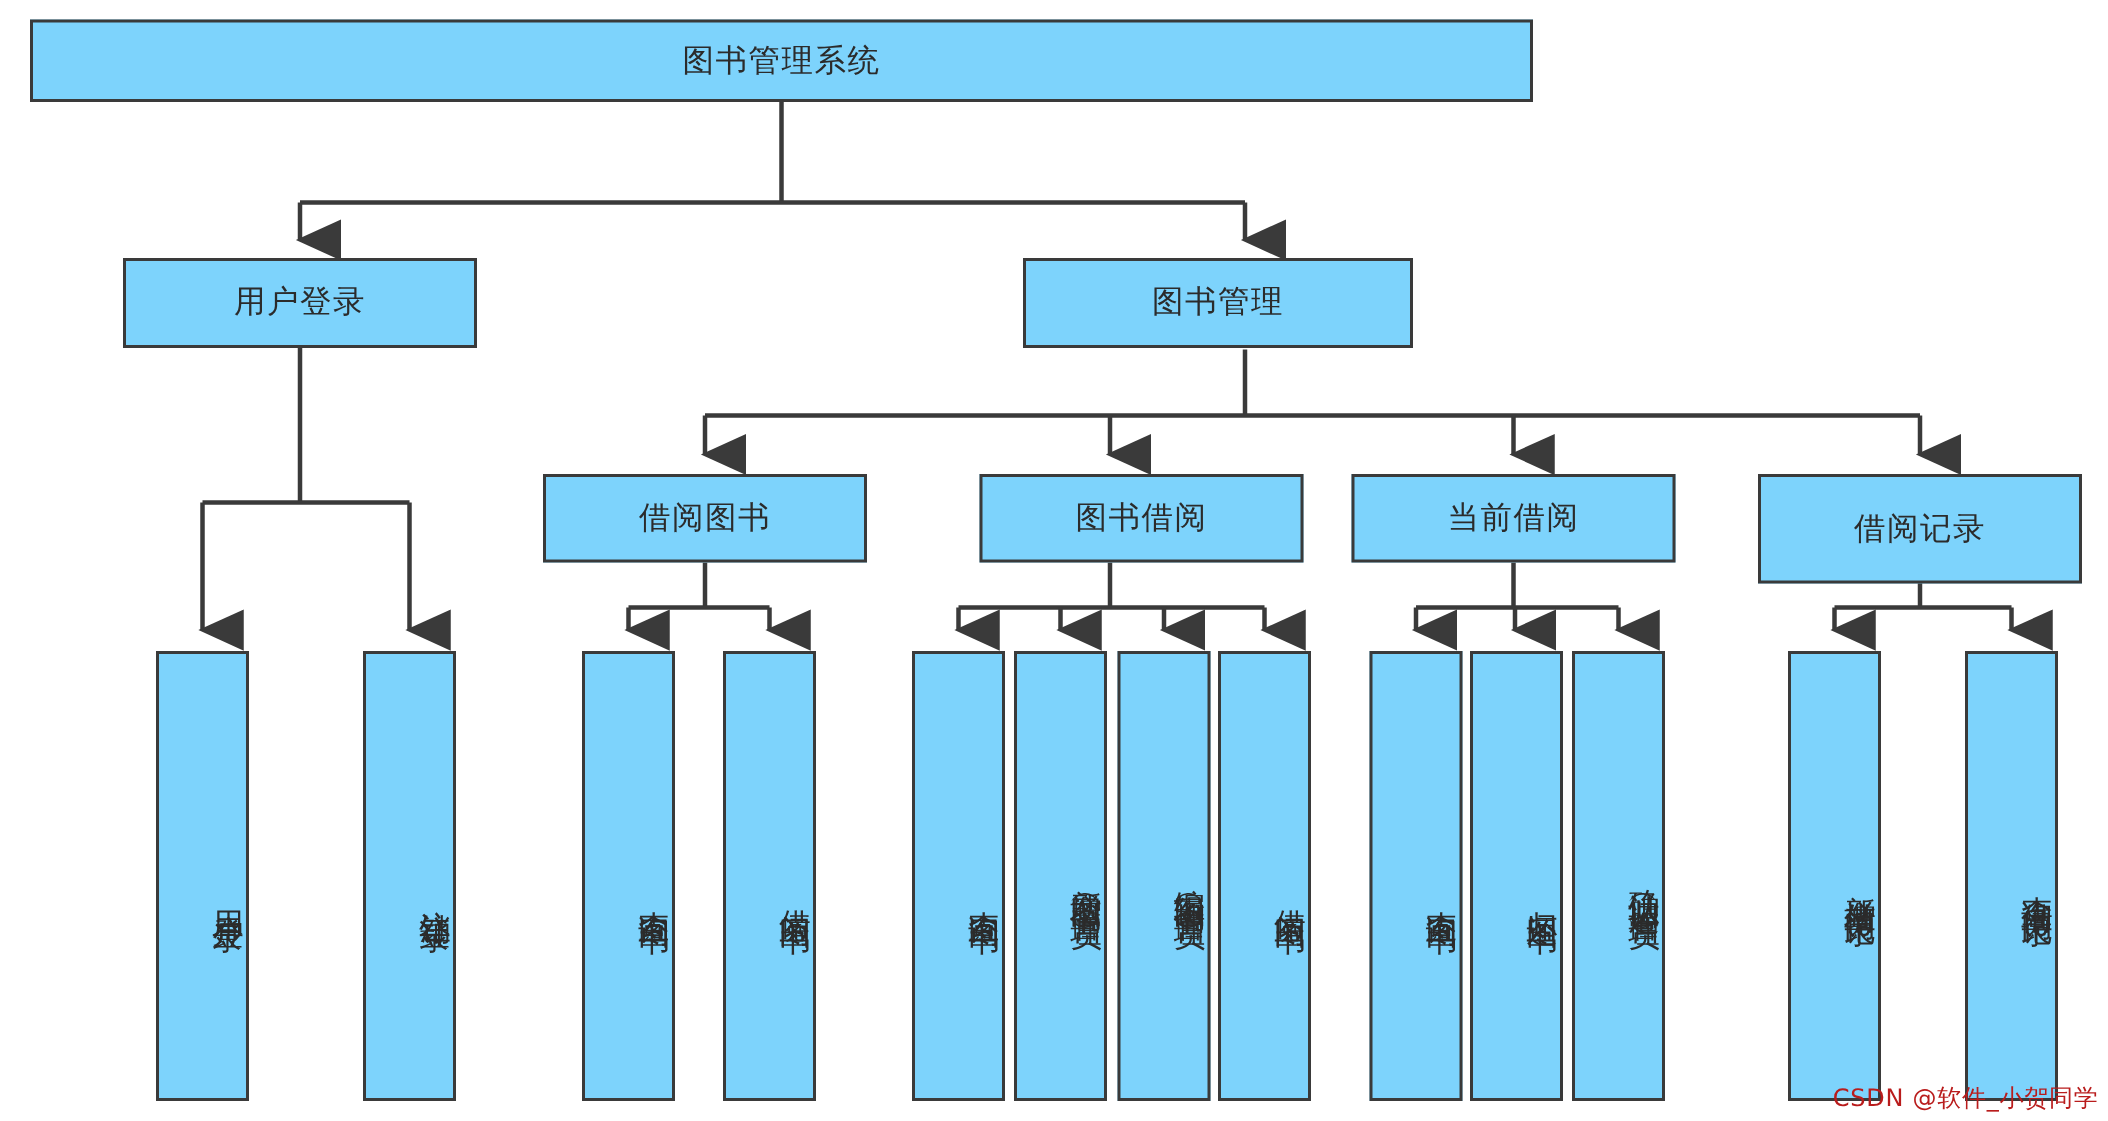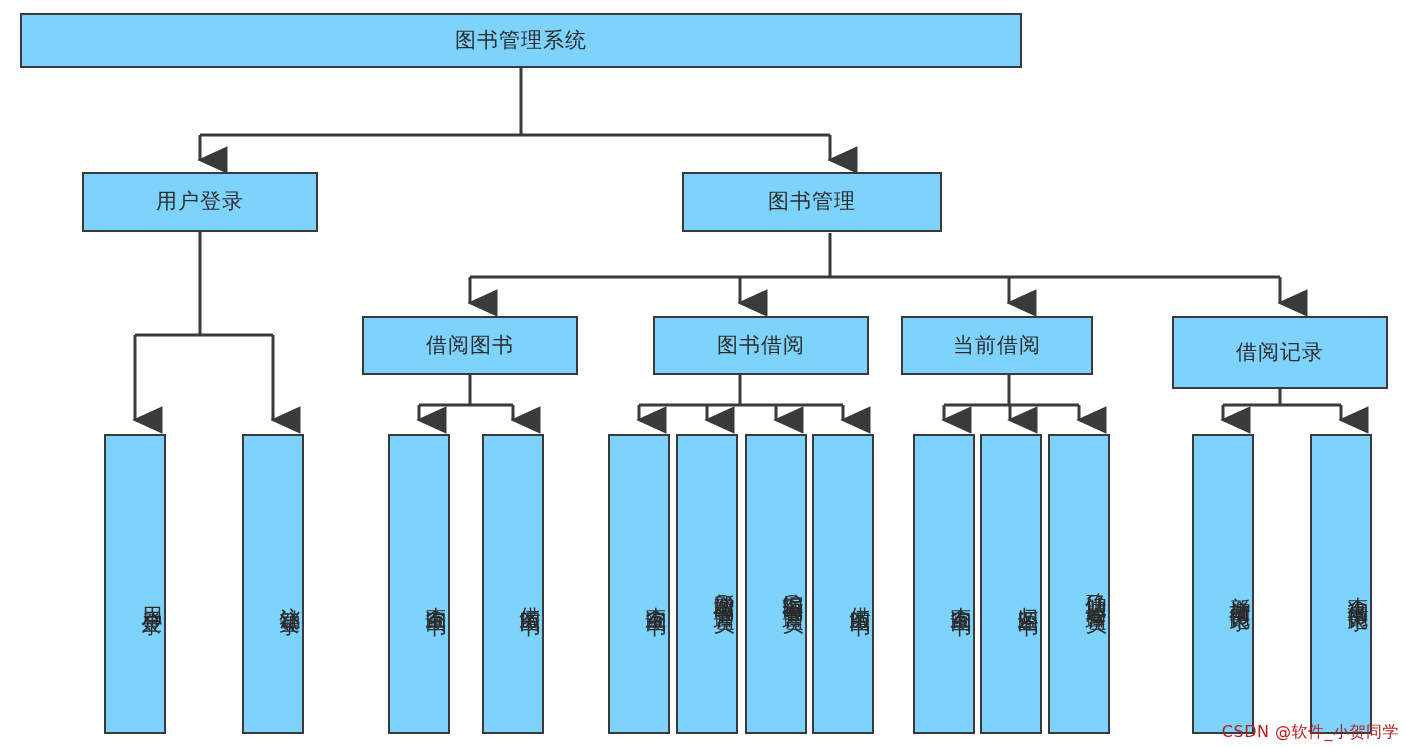--- a/index.html
+++ b/index.html
@@ -134,21 +134,21 @@
   </div>
 
   <div class="node node-h" style="left:362px; top:316px; width:216px; height:59px;">
     <span class="label">借阅图书</span>
   </div>
 
   <div class="node node-h" style="left:632px; top:316px; width:216px; height:59px;margin-left:21px;">
     <span class="label">图书借阅</span>
   </div>
 
-  <div class="node node-h" style="left:901px; top:316px; width:192px; height:59px;">
+  <div class="node node-h" style="left:901px; top:316px; width:216px; height:59px;">
     <span class="label">当前借阅</span>
   </div>
 
   <div class="node node-h" style="left:1172px; top:316px; width:216px; height:73px;">
     <span class="label">借阅记录</span>
   </div>
 
   <div class="node node-v" style="left:104px; top:434px; width:62px; height:300px;">
     <span class="label">用户登录</span>
   </div>

